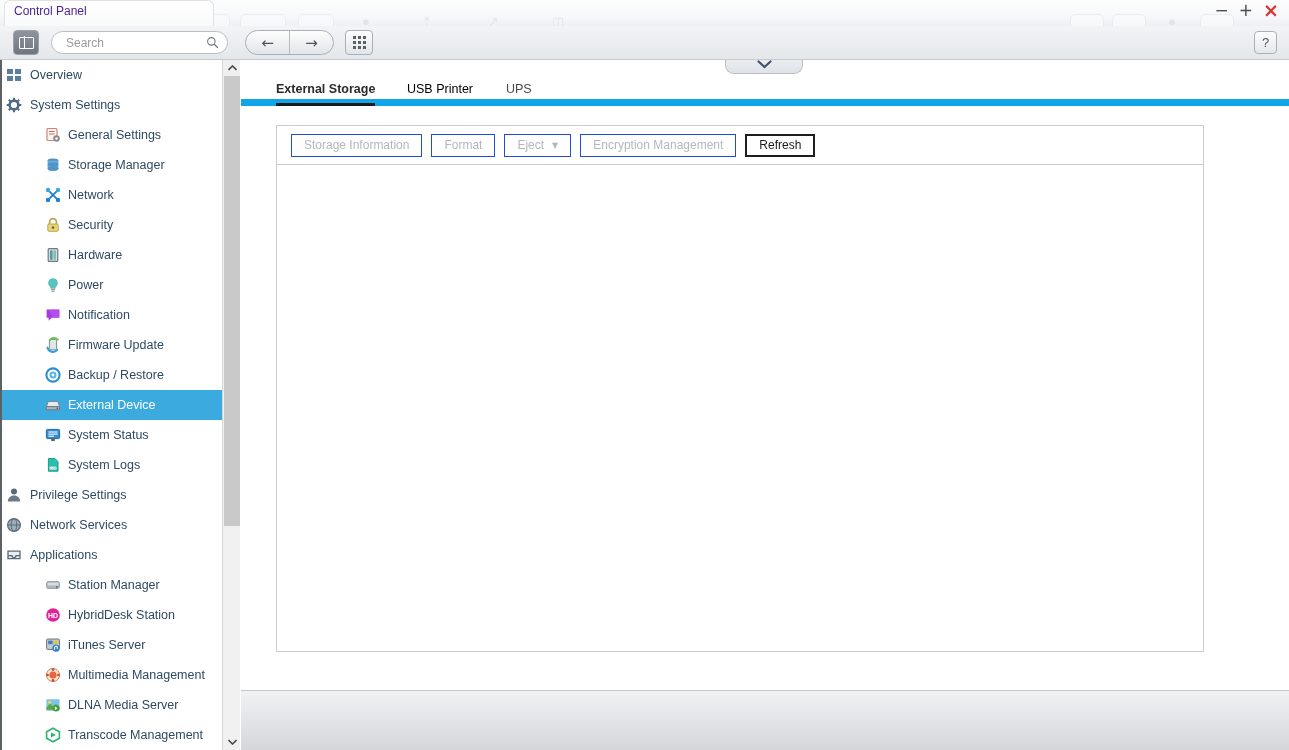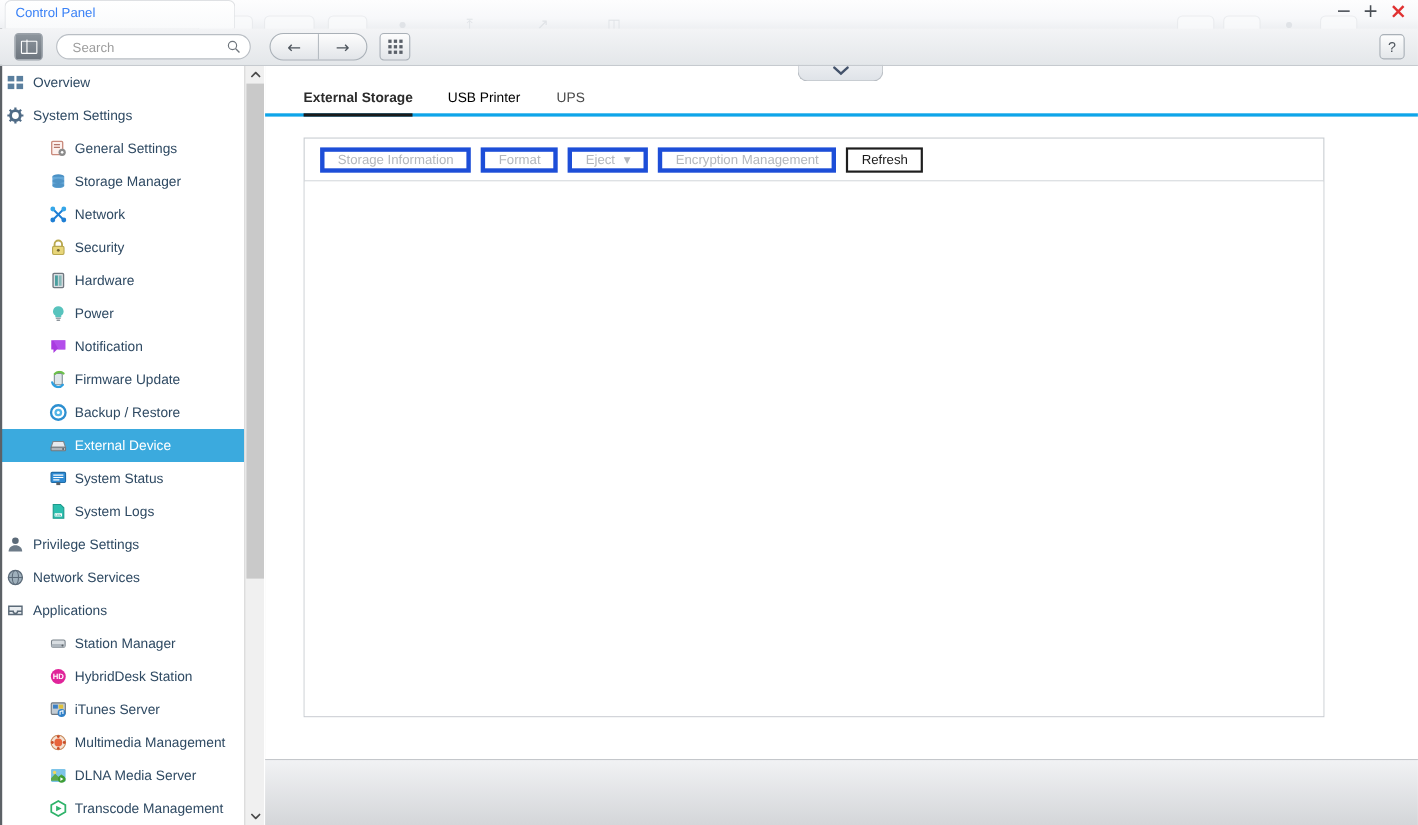--- a/index.html
+++ b/index.html
@@ -25,21 +25,21 @@
     opacity: .9;
   }
 
   
   .titlebar {
     position: absolute; left: 0; top: 0; width: 1289px; height: 26px;
     z-index: 6;
   }
   .title-text {
     position: absolute; left: 14px; top: 4px;
-    font-size: 12px; color: #3b82f6;
+    font-size: 12px; color: #4c1d95;
   }
   .title-tab {
     position: absolute; left: 4px; top: 0px; width: 210px; height: 26px;
     border: 1px solid #dfe1e4; border-bottom: none;
     border-radius: 6px 6px 0 0;
     background: linear-gradient(to bottom,#ffffff,#f9fafb);
   }
   .win-btns { position: absolute; right: 10px; top: 2px; display: flex; align-items: center; gap: 10px; }
   .win-btn {
     font-size: 17px; line-height: 17px; color: #4a4f56; cursor: default;
@@ -155,42 +155,42 @@
   .collapse-tab {
     position: absolute; left: 484px; top: -4px; width: 78px; height: 18px;
     border: 1px solid #b9bec4; border-top: none;
     border-radius: 0 0 9px 9px;
     background: linear-gradient(to bottom,#eef0f3 0%,#dfe3e8 100%);
     display: flex; align-items: center; justify-content: center;
     font-size: 12px; color: #44536b; font-family: "DejaVu Sans", sans-serif;
   }
   .tabbar {
     position: absolute; left: 0; top: 22px; width: 1048px; height: 24px;
-    border-bottom: 3px solid #0ea5e9;
+    border-bottom: 7px solid #0ea5e9;
   }
   .tab {
     position: absolute; top: 0; height: 24px;
     font-size: 12.5px; color: #2b2b2b; white-space: nowrap;
   }
   .tab.active { font-weight: bold; border-bottom: 3px solid #1a1a1a; padding-bottom: 3px; }
   .tab.t0 { left: 35px; }
   .tab.t1 { left: 166px; color: #000000; }
   .tab.t2 { left: 265px; color: #4a4a4a; }
 
   .panel {
     position: absolute; left: 35px; top: 65px; width: 928px; height: 527px;
     border: 1px solid #c9cdd2; background: #ffffff;
   }
   .panel-toolbar {
     position: absolute; left: 0; top: 0; width: 926px; height: 39px;
     border-bottom: 1px solid #c9cdd2;
     display: flex; align-items: center; padding-left: 14px; gap: 9px;
   }
   .pbtn {
-    height: 23px; border: 4px solid #1d4ed8; background: #ffffff;
+    height: 23px; border: 1px solid #1d4ed8; background: #ffffff;
     font-family: "Liberation Sans", sans-serif; font-size: 12px;
     color: #b3b7bc; display: flex; align-items: center; justify-content: center;
     padding: 0 12px; white-space: nowrap;
   }
   .pbtn.enabled { border: 2px solid #1e1e1e; color: #1a1a1a; font-weight: normal; }
   .pbtn .caret {
     margin-left: 8px; font-size: 8px; color: #b3b7bc;
     font-family: "DejaVu Sans", sans-serif;
   }
   .panel-body { position: absolute; left: 0; top: 39px; width: 926px; height: 486px; background: #fff; }

